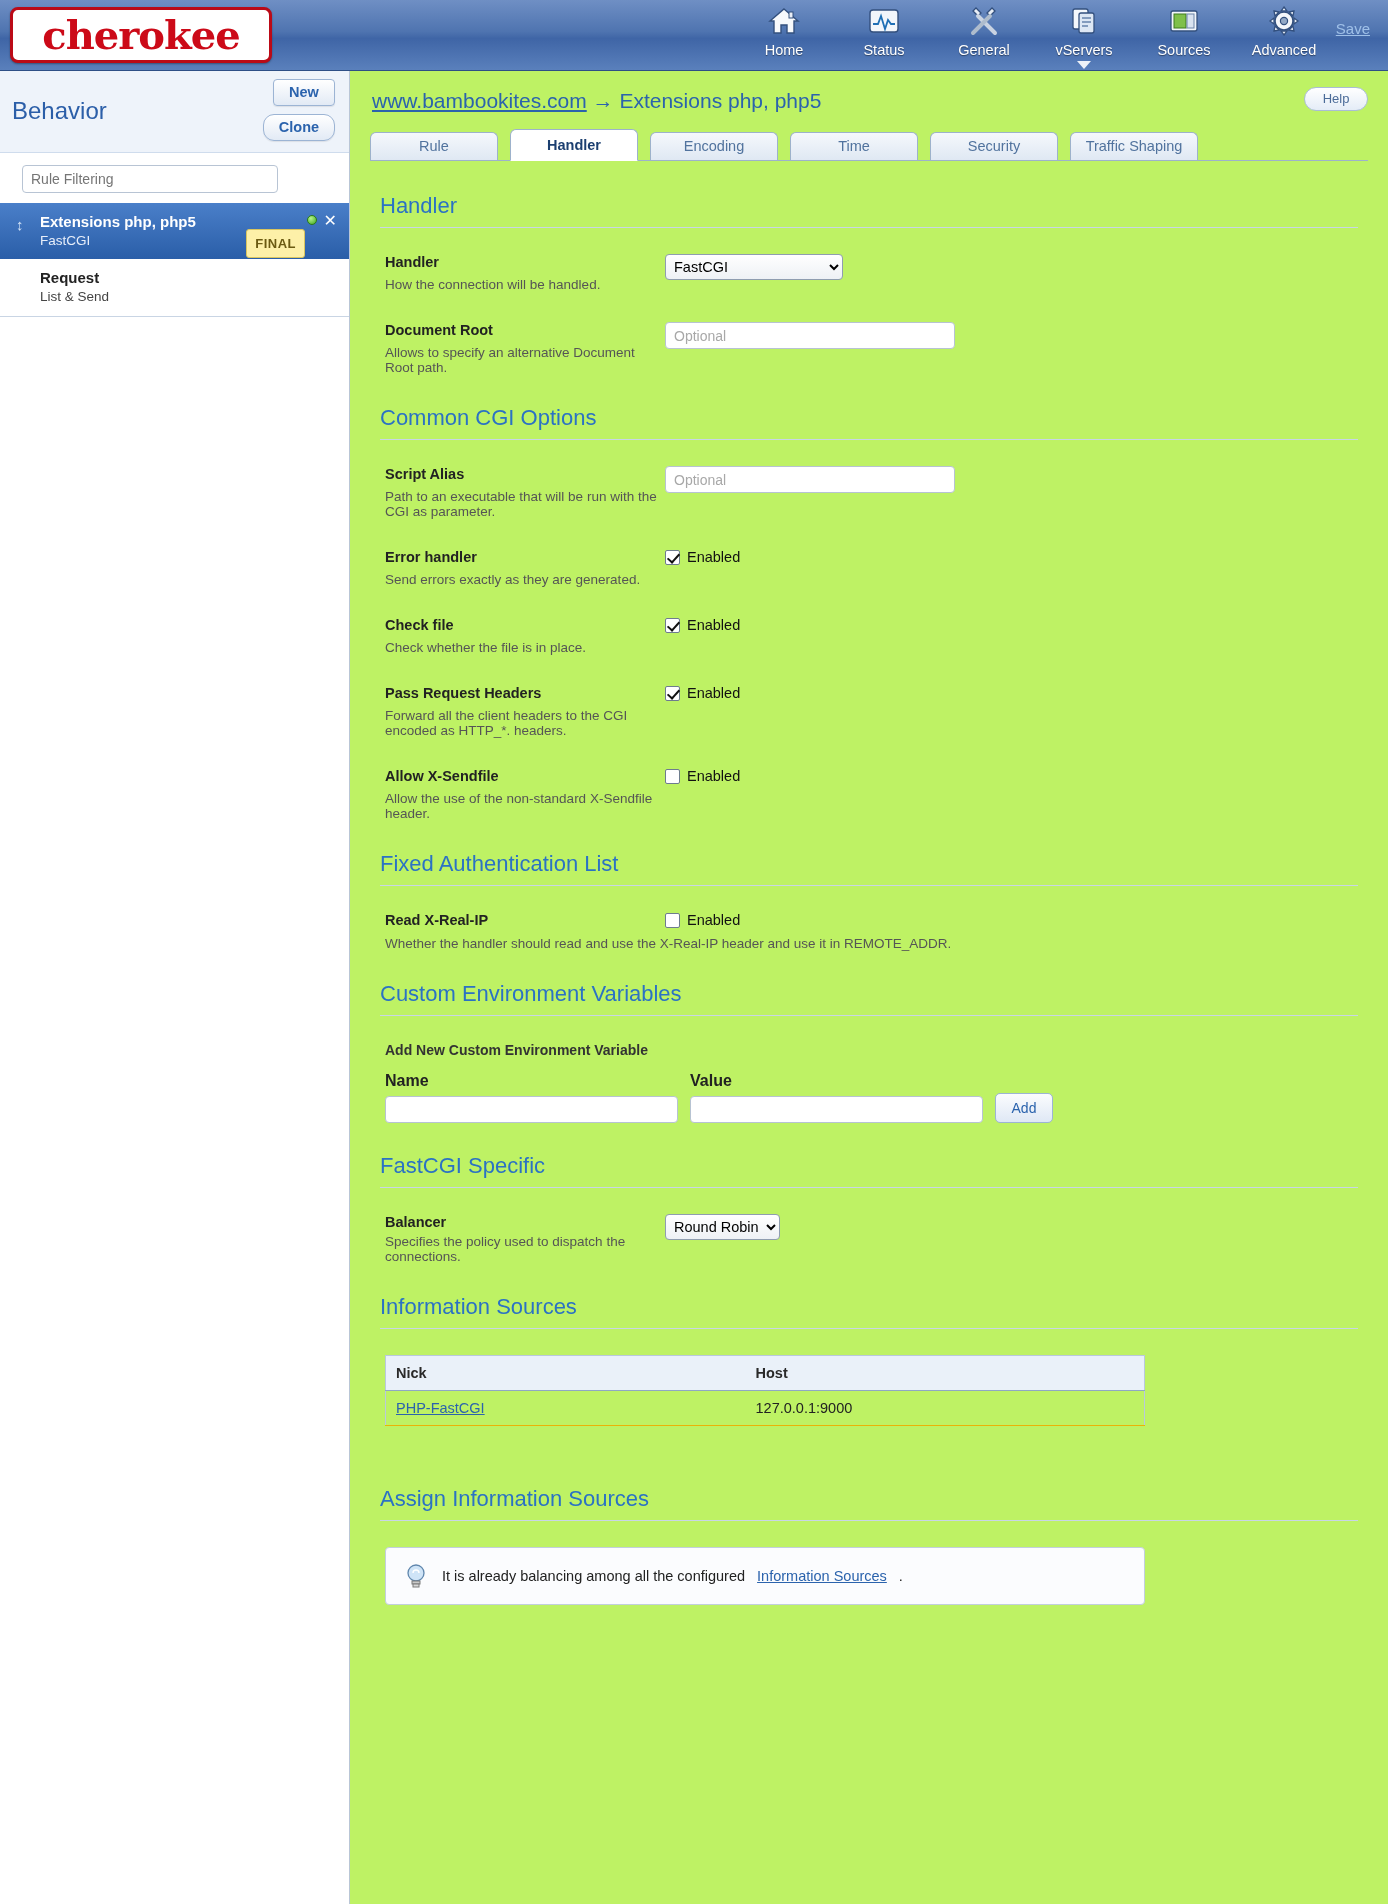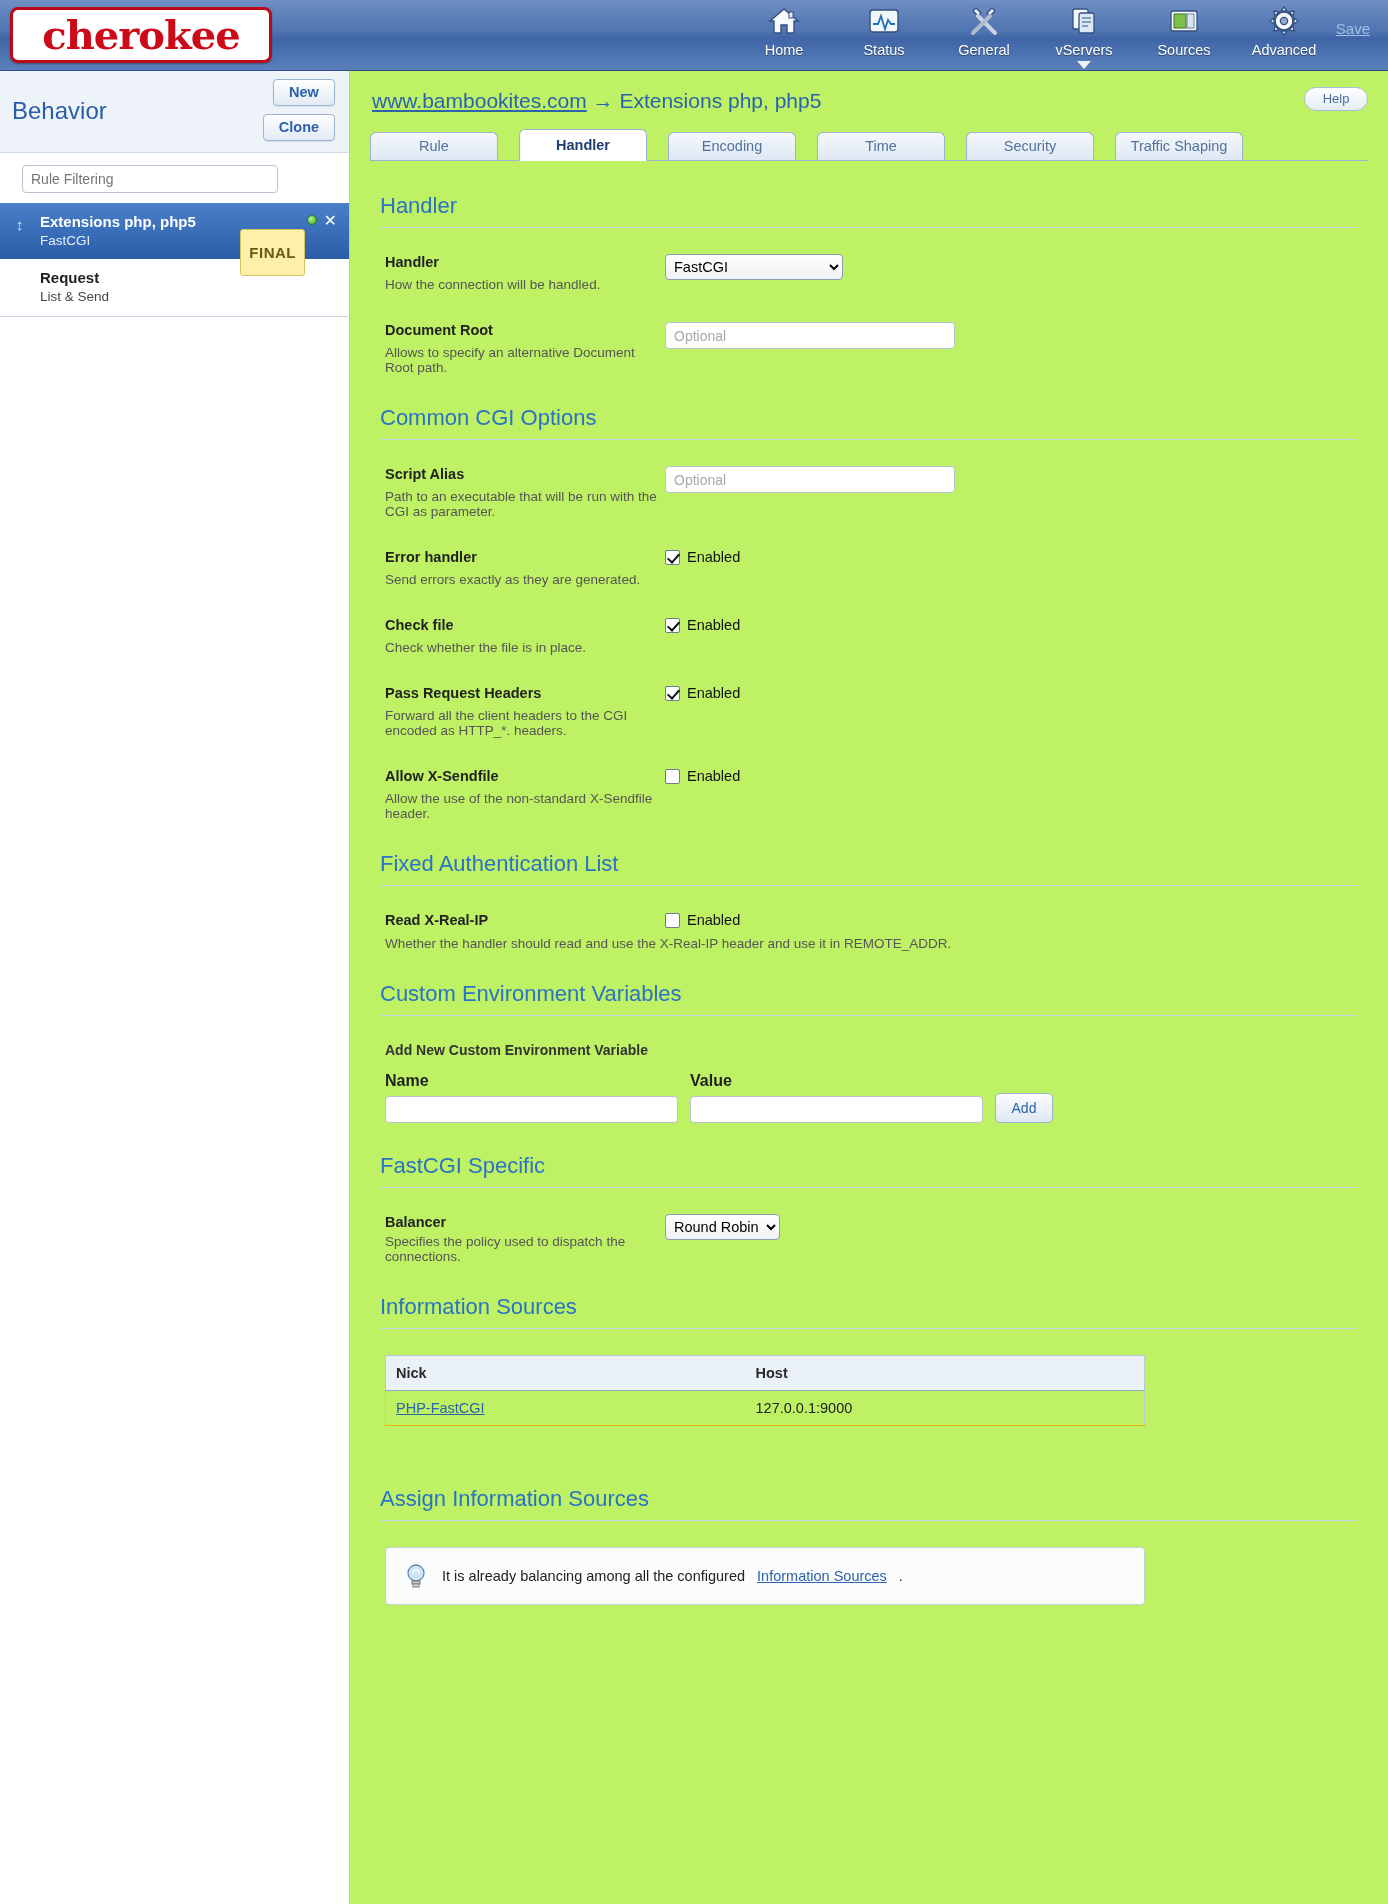--- a/index.html
+++ b/index.html
@@ -103,21 +103,21 @@
     background: linear-gradient(to bottom, #ffffff, #e2eaf5);
     color: #2b63ad;
     font-size: 14.5px;
     font-weight: bold;
     text-align: center;
     line-height: 25px;
     cursor: pointer;
     box-shadow: 0 1px 1px rgba(0,0,0,.08);
   }
   #new-btn { top: 8px; }
-  #clone-btn { top: 43px; width: 72px; right: 14px; }
+  #clone-btn { top: 43px; width: 72px; right: 14px; border-radius: 11px; }
 
   .filter-wrap { padding: 12px 16px 10px 22px; }
   .filter-input {
     width: 256px; height: 28px;
     border: 1px solid #b8c4d4;
     border-radius: 4px;
     padding: 0 8px;
     font-size: 14px;
     color: #8d8d8d;
     background: #fff;
@@ -140,24 +140,24 @@
   .handle {
     position: absolute; left: 16px; top: 14px;
     color: #cfe0f5; font-size: 15px; line-height: 1;
   }
   .rule:not(.selected) .handle { color: #9bb2ce; }
   .badge-final {
     position: absolute; right: 44px; top: 26px;
     background: #fdf0a8;
     border: 1px solid #d9c55f;
     color: #6b5a12;
-    font-size: 15px;
+    font-size: 13px;
     font-weight: bold;
     letter-spacing: .5px;
-    padding: 14px 8px;
+    padding: 6px 8px;
     border-radius: 3px;
   }
   .dot-green {
     position: absolute; right: 32px; top: 12px;
     width: 10px; height: 10px; border-radius: 50%;
     background: radial-gradient(circle at 35% 30%, #b5f58d, #3fa720);
     border: 1px solid #2b7a16;
   }
   .x-close {
     position: absolute; right: 12px; top: 8px;
@@ -202,21 +202,21 @@
     width: 128px;
     height: 28px;
     line-height: 27px;
     text-align: center;
     font-size: 14.5px;
     color: #51739e;
     background: linear-gradient(to bottom, #f5f8fc, #dfe8f3);
     border: 1px solid #9db2cb;
     border-bottom: none;
     border-radius: 6px 6px 0 0;
-    margin-right: 21px;
+    margin-right: 12px;
     cursor: pointer;
   }
   .tab.active {
     height: 32px;
     line-height: 30px;
     background: #ffffff;
     color: #1c3f70;
     font-weight: bold;
     border-bottom: 1px solid #ffffff;
     margin-bottom: -1px;

